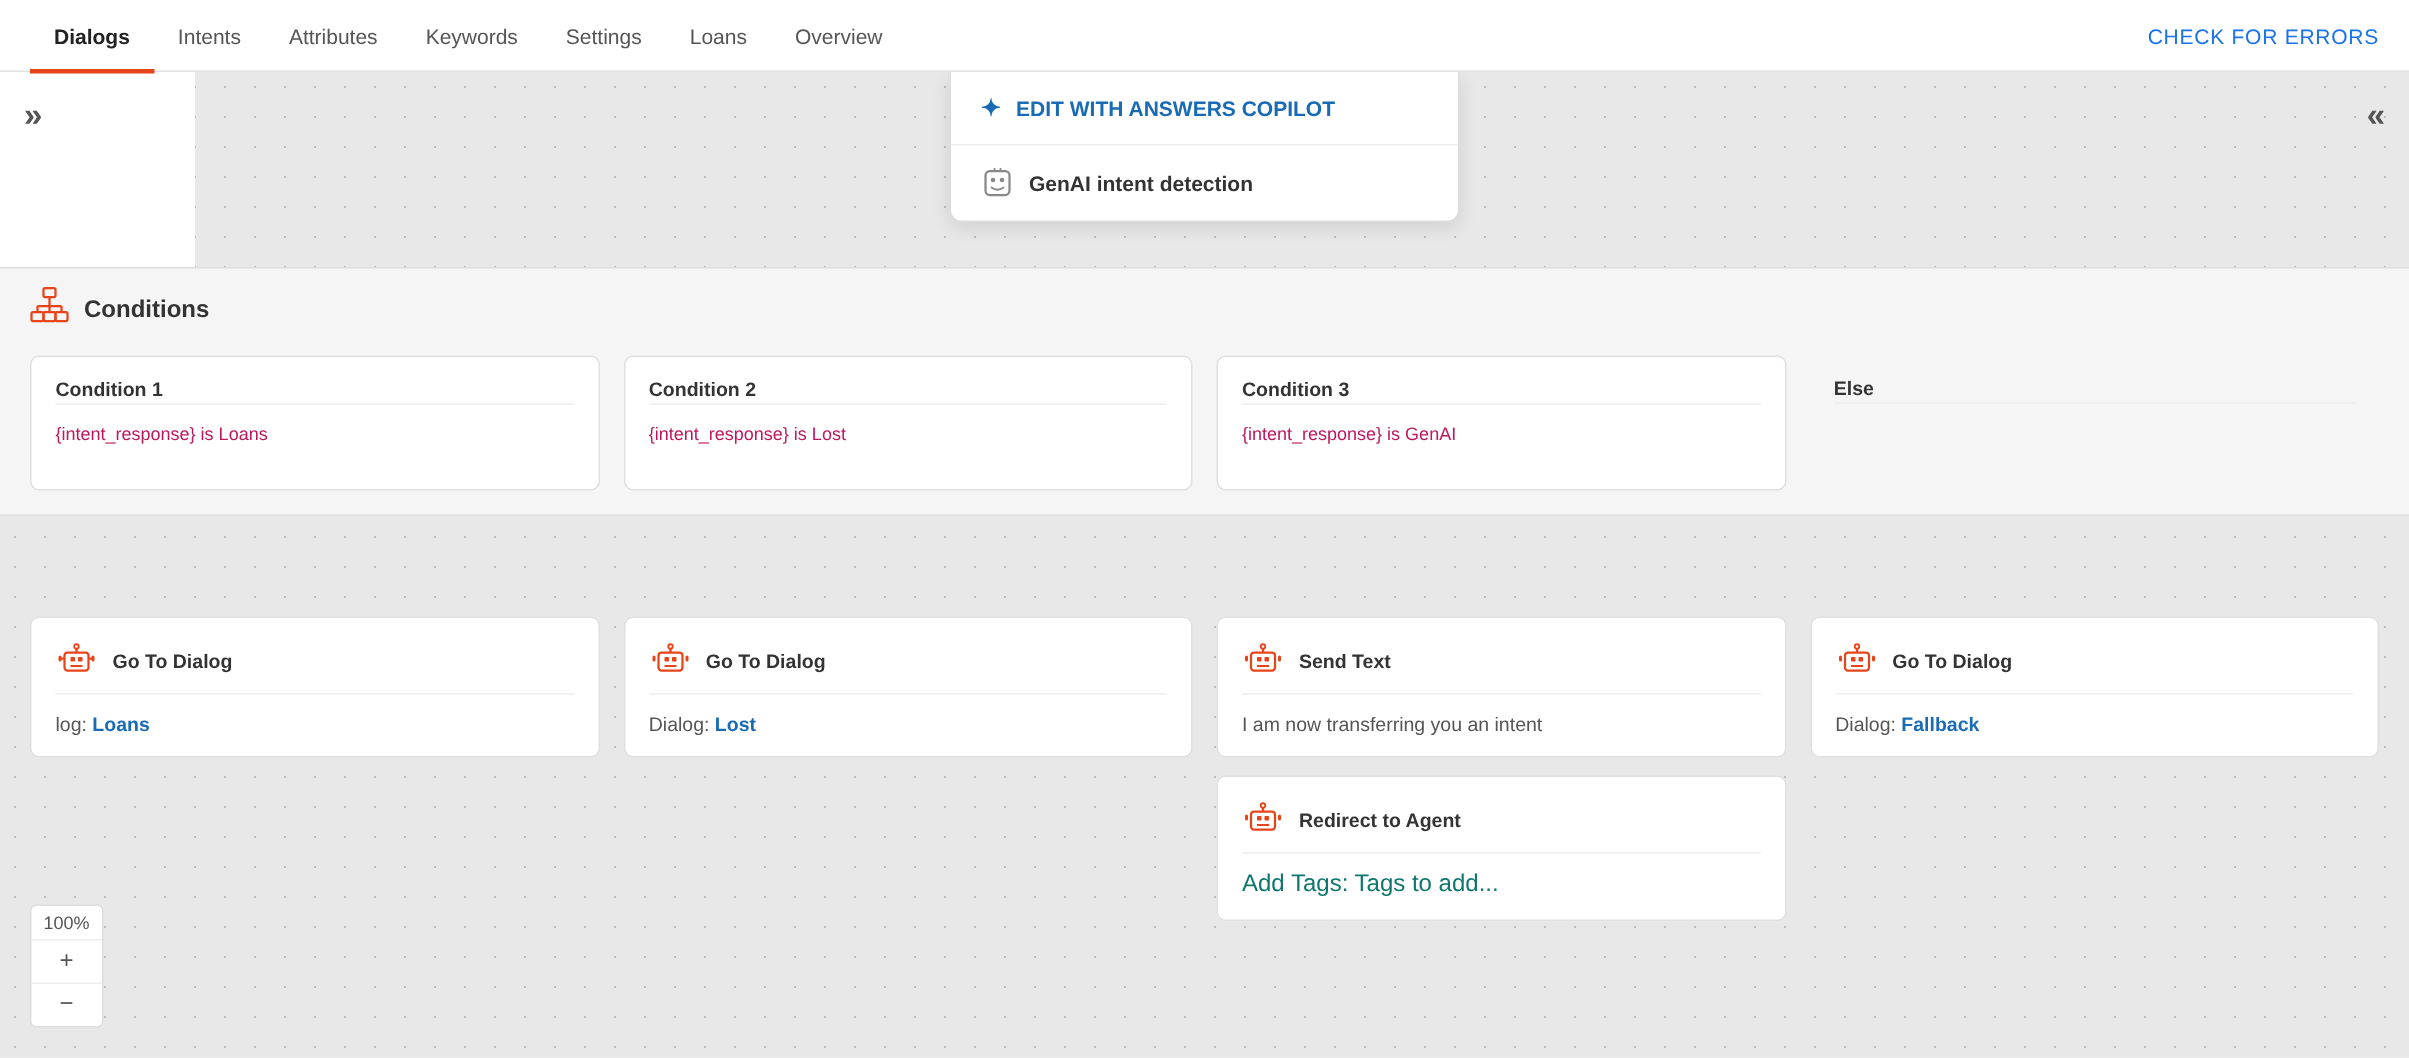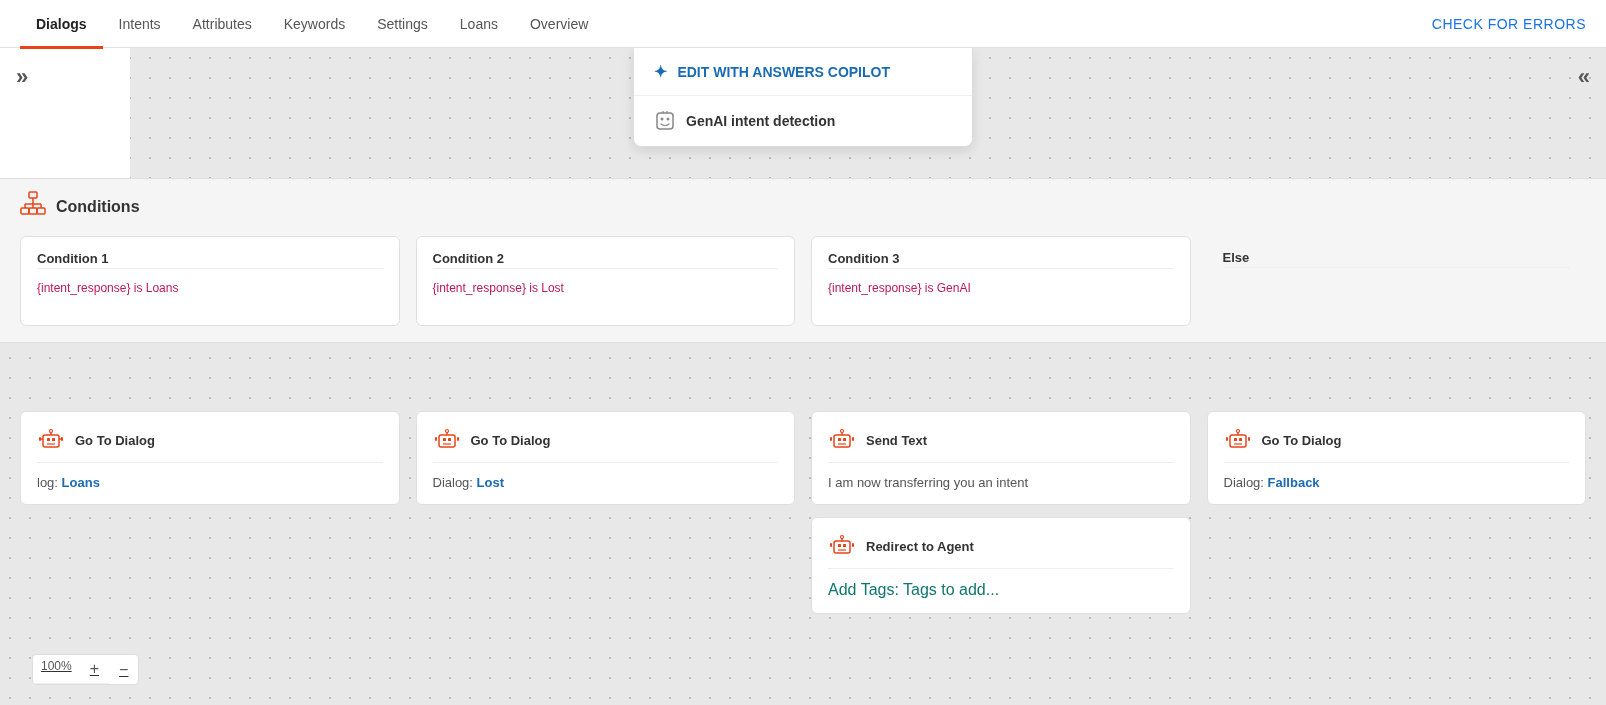--- a/index.html
+++ b/index.html
@@ -227,28 +227,27 @@
       align-items: center;
       justify-content: center;
       width: 28px;
       height: 28px;
     }
 
     
     .zoom-controls {
       position: absolute;
       bottom: 20px;
-      left: 32px;
+      left: 20px;
       background: #fff;
       border: 1px solid #ddd;
       border-radius: 4px;
       display: flex;
-      flex-direction: row;
+      flex-direction: column;
       overflow: hidden;
-      text-decoration: underline;
     }
     .zoom-level {
       padding: 4px 8px;
       font-size: 12px;
       color: #555;
       border-bottom: 1px solid #eee;
       text-align: center;
     }
     .zoom-btn {
       background: none;

